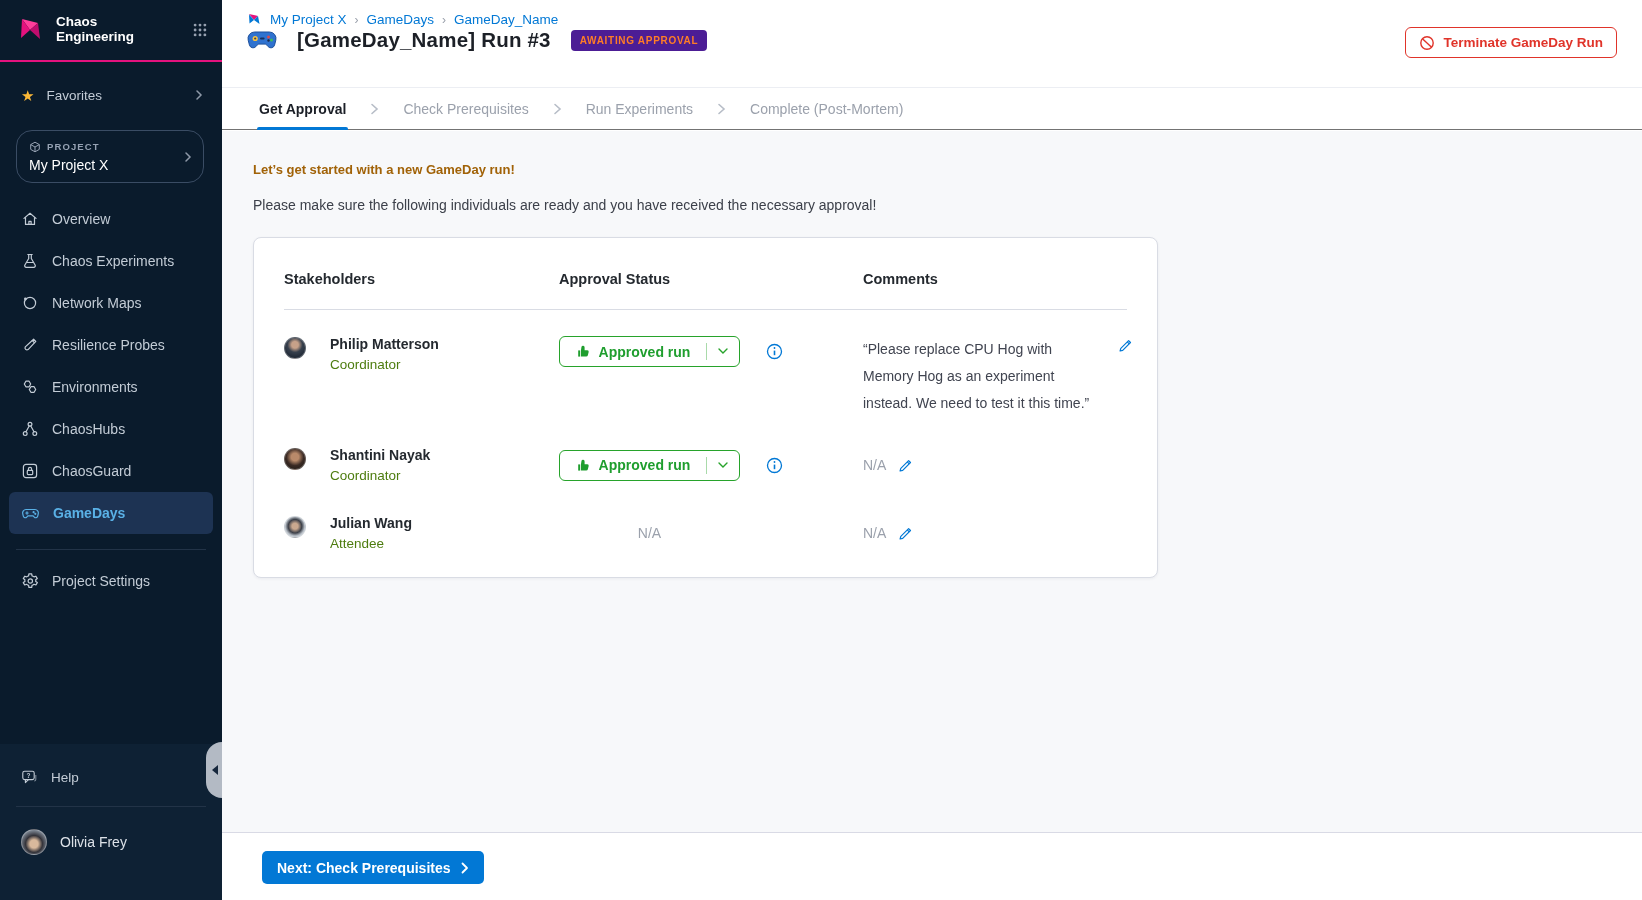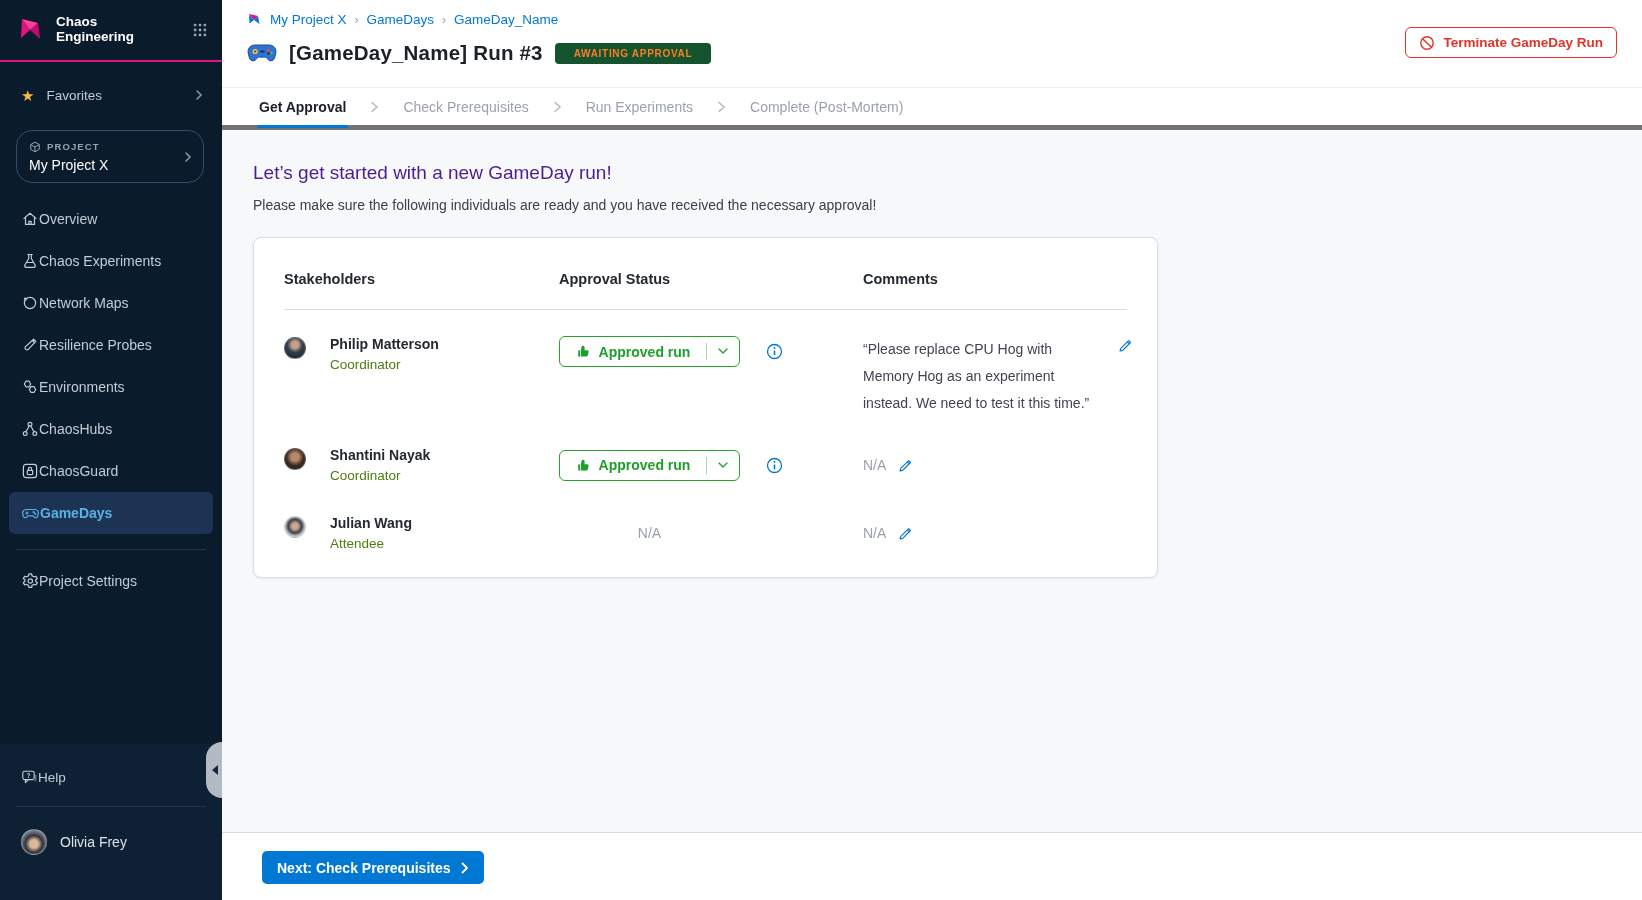--- a/index.html
+++ b/index.html
@@ -14,54 +14,54 @@
   .s-title { color:#fff; font-weight:bold; font-size:13.5px; line-height:1.1; width:86px; }
   .s-grid { margin-left:auto; cursor:pointer; display:flex; }
   .s-fav { position:absolute; top:82px; left:0; right:0; height:26px; display:flex; align-items:center; padding:0 18px 0 21px; cursor:pointer; font-size:13.5px; color:#c3ccd6; }
   .s-fav .star { color:#fbb837; font-size:15px; margin-right:12px; line-height:1; }
   .s-fav .chev { margin-left:auto; display:flex; }
   .s-proj { position:absolute; top:130px; left:16px; right:18px; height:53px; border:1px solid #3a4c64; border-radius:16px; padding:8px 10px 8px 12px; cursor:pointer; display:flex; align-items:center; }
   .s-proj-cols { flex:1; }
   .s-proj-top { display:flex; align-items:center; gap:6px; color:#96a2b3; font-size:9.5px; letter-spacing:1.1px; font-weight:bold; }
   .s-proj-name { color:#fff; font-size:14px; margin-top:4px; }
   .s-nav { position:absolute; top:198px; left:9px; right:9px; }
-  .s-item { height:42px; display:flex; align-items:center; padding:0 12px; border-radius:6px; cursor:pointer; font-size:14px; color:#c3ccd6; }
+  .s-item { height:42px; display:flex; align-items:center; gap:13px; padding:0 12px; border-radius:6px; cursor:pointer; font-size:14px; color:#c3ccd6; }
   .s-item svg { flex:0 0 auto; }
   .s-item.active { background:#1d3353; color:#5ab1e6; font-weight:bold; }
   .s-div { position:absolute; left:16px; right:16px; height:1px; background:#223347; }
   .s-settings { position:absolute; top:560px; left:9px; right:9px; }
   .s-bottom { position:absolute; bottom:0; left:0; right:0; height:156px; background:#0e2134; }
   .s-help { position:absolute; top:16px; left:9px; right:9px; }
   .s-bdiv { position:absolute; top:62px; left:16px; right:16px; height:1px; background:#223347; }
   .s-user { position:absolute; top:75px; left:9px; right:9px; height:46px; display:flex; align-items:center; gap:13px; padding:0 12px; cursor:pointer; font-size:14px; color:#dde2e8; border-radius:6px; }
   .avatar { border-radius:50%; flex:0 0 auto; border:1px solid rgba(255,255,255,.25); }
   .av-olivia { width:26px; height:26px; background:radial-gradient(circle at 50% 58%, #d9b99c 22%, #33333a 46%, #77808c 72%, #9aa3ad 100%); }
   .s-handle { position:absolute; right:0; top:742px; width:16px; height:56px; background:#b3bac4; border-radius:28px 0 0 28px; display:flex; align-items:center; justify-content:flex-end; cursor:pointer; }
   .s-handle .tri { width:0; height:0; border-top:5px solid transparent; border-bottom:5px solid transparent; border-right:6px solid #16273c; margin-right:4px; }
 
   
   .header { position:absolute; left:222px; right:0; top:0; height:88px; background:#fff; border-bottom:1px solid #eceef3; }
   .crumbs { position:absolute; left:25px; top:12px; display:flex; align-items:center; gap:8px; font-size:13.5px; }
   .crumb { color:#0278d5; cursor:pointer; }
   .crumb-sep { color:#9aa0ab; font-size:12px; }
-  .title-row { position:absolute; left:25px; top:41px; display:flex; align-items:center; gap:12px; }
+  .title-row { position:absolute; left:25px; top:28px; display:flex; align-items:center; gap:20px; }
   .page-title { font-size:20.5px; font-weight:bold; color:#1c2027; letter-spacing:.2px; }
-  .badge { background:#14532d; color:#ff7d26; font-size:10px; font-weight:bold; letter-spacing:.7px; padding:5px 19px; border-radius:4px; }
+  .badge { background:#4c1d95; color:#ff7d26; font-size:10px; font-weight:bold; letter-spacing:.7px; padding:5px 9px; border-radius:4px; }
   .terminate { position:absolute; right:25px; top:27px; height:31px; display:flex; align-items:center; gap:8px; border:1px solid #e0342a; border-radius:6px; background:#fff; color:#e0342a; font-size:13.5px; font-weight:bold; padding:0 13px; cursor:pointer; font-family:inherit; }
 
   
-  .tabbar { position:absolute; left:222px; right:0; top:89px; height:41px; background:#fff; border-bottom:5px solid #737373; display:flex; align-items:center; padding-left:35px; }
+  .tabbar { position:absolute; left:222px; right:0; top:89px; height:41px; background:#fff; border-bottom:1px solid #737373; display:flex; align-items:center; padding-left:35px; }
   .tab { position:relative; height:41px; display:flex; align-items:center; font-size:14px; color:#9ba1ac; cursor:pointer; padding:0 2px; }
   .tab.active { color:#1b1f27; font-weight:bold; }
   .tab.active::after { content:""; position:absolute; left:0; right:0; bottom:0; height:3px; background:#0278d5; border-radius:2px 2px 0 0; }
   .tab-sep { margin:0 22px; display:flex; color:#b7bdc7; }
 
   
   .content { position:absolute; left:222px; right:0; top:131px; bottom:67px; background:#f7f8fa; border-bottom:1px solid #d9dae5; }
-  .h1 { position:absolute; left:31px; top:31px; font-size:19px; font-weight:normal; color:#4c1d95; }
+  .h1 { position:absolute; left:31px; top:31px; font-size:13px; font-weight:bold; color:#a16207; }
   .sub { position:absolute; left:31px; top:66px; font-size:14px; color:#3c404a; }
   .card { position:absolute; left:31px; top:106px; width:905px; min-height:309px; background:#fff; border:1px solid #d9dce4; border-radius:8px; box-shadow:0 1px 3px rgba(40,41,61,.06); padding:0 30px 26px; }
   .t-grid { display:grid; grid-template-columns:275px 304px 1fr; }
   .t-head { padding:33px 0 0; }
   .t-col { font-size:14.5px; font-weight:bold; color:#24292f; }
   .t-rule { height:1px; background:#d9dce4; margin-top:22px; }
   .t-row { align-items:center; }
   .t-row.top { align-items:flex-start; }
   .person { display:flex; gap:24px; }
   .av-sm { width:22px; height:22px; margin-top:1px; }

